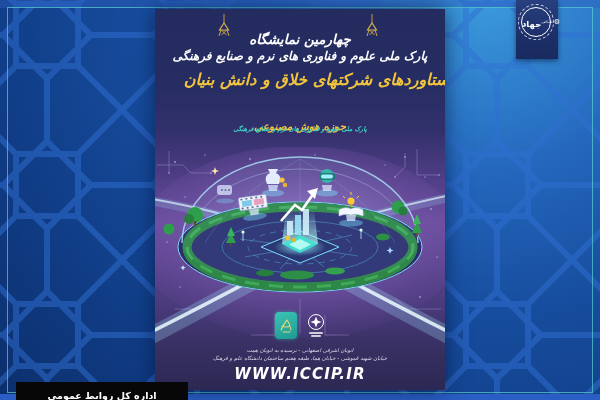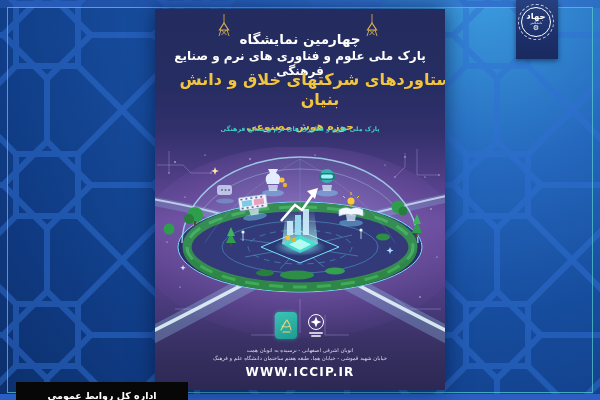--- a/index.html
+++ b/index.html
@@ -8,48 +8,48 @@
          background:radial-gradient(circle at 80% -5%, #3ea0e0 0%, #2467bd 30%, #174d9e 52%, #103c85 78%, #0c2f6b 100%);}
   .bg-pattern{position:absolute;inset:0;}
   .frame-line{position:absolute;left:7px;top:7px;right:7px;bottom:7px;
               border:1px solid rgba(90,210,205,.7);pointer-events:none;}
   .top-band{position:absolute;left:0;top:0;width:100%;height:8px;background:rgba(45,95,190,.45);}
   .bottom-band{position:absolute;left:0;bottom:0;width:100%;height:6px;background:#2a5ec4;}
 
   
   .poster{position:absolute;left:155px;top:9px;width:290px;height:381px;
           background:linear-gradient(180deg,#242b5e 0%,#262d62 20%,#32306c 32%,#4e3d84 44%,#6b4f9f 56%,#5d4690 66%,#493a7b 78%,#362f60 90%,#2c2853 100%);
-          box-shadow:0 0 20px rgba(3,15,50,.6);overflow:hidden;}
+          box-shadow:0 0 20px rgba(3,15,50,.6);overflow:hidden;font-style:italic;}
   .poster .txt{position:absolute;left:0;width:100%;text-align:center;direction:rtl;line-height:1.25;}
   .t-title1{top:22px;font-size:13.5px;font-weight:700;color:#ffffff;}
   .t-title2{top:40px;font-size:12px;font-weight:700;color:#ffffff;}
   .t-hl1{top:61px;font-size:16px;font-weight:700;color:#f3c53d;margin-left:20px;}
   .t-hl2{top:80px;font-size:10.5px;font-weight:700;color:#f3c53d;margin-top:31px;}
   .t-venue{top:116px;font-size:6.3px;font-weight:600;color:#3ed2c4;}
   .t-time{top:128px;font-size:7px;font-weight:600;color:#49dccd;}
   .pin{position:absolute;top:5px;width:14px;height:26px;}
   .pin.left{left:62px;} .pin.right{left:210px;}
   .illus{position:absolute;left:0;top:138px;width:290px;height:202px;}
 
   .logos-row{position:absolute;left:0;top:303px;width:100%;display:flex;justify-content:center;align-items:center;gap:9px;}
   .park-logo{width:22px;height:27px;border-radius:4px;background:linear-gradient(160deg,#3cc4b6,#1d9a90);
              display:flex;align-items:center;justify-content:center;box-shadow:0 0 4px rgba(60,200,185,.5);}
   .univ-logo{width:20px;height:26px;display:flex;flex-direction:column;align-items:center;}
   .univ-cap{width:14px;height:1.5px;background:rgba(255,255,255,.75);margin-top:1.5px;border-radius:1px;}
   .univ-cap.s{width:10px;}
   .t-addr1{top:338px;font-size:5.4px;color:#ddd9ef;letter-spacing:.1px;}
   .t-addr2{top:346px;font-size:5.4px;color:#ddd9ef;letter-spacing:.1px;}
-  .t-web{top:356px;font-size:12px;font-weight:800;color:#ffffff;letter-spacing:1.2px;direction:ltr !important;}
+  .t-web{top:356px;font-size:15px;font-weight:800;color:#ffffff;letter-spacing:1.2px;direction:ltr !important;}
 
   
   .ribbon{position:absolute;left:516px;top:0;width:42px;height:59px;
           background:linear-gradient(180deg,#27407f 0%,#1d2f69 60%,#192a5f 100%);
           box-shadow:0 2px 5px rgba(0,10,40,.5);}
   .emblem{position:absolute;left:5px;top:7px;width:30px;height:30px;border:1.5px solid #ffffff;border-radius:50%;
-          display:flex;flex-direction:column;align-items:center;justify-content:flex-start;}
+          display:flex;flex-direction:row;align-items:center;justify-content:flex-start;}
   .emblem:before{content:"";position:absolute;inset:-4px;border:1px dashed rgba(255,255,255,.75);border-radius:50%;}
   .emblem .big{font-size:8.5px;font-weight:700;color:#fff;direction:rtl;line-height:1;margin-top:4px;}
   .emblem .small{font-size:3px;color:#fff;direction:rtl;line-height:1;margin-top:1px;}
   .emblem .gear{font-size:7px;color:#fff;line-height:1;margin-top:0px;}
 
   
   .pr-bar{position:absolute;left:16px;top:382px;width:172px;height:26px;background:#070707;
           display:flex;align-items:center;justify-content:center;z-index:5;}
   .pr-bar span{color:#ffffff;font-size:9.5px;font-weight:700;direction:rtl;}
 </style>

